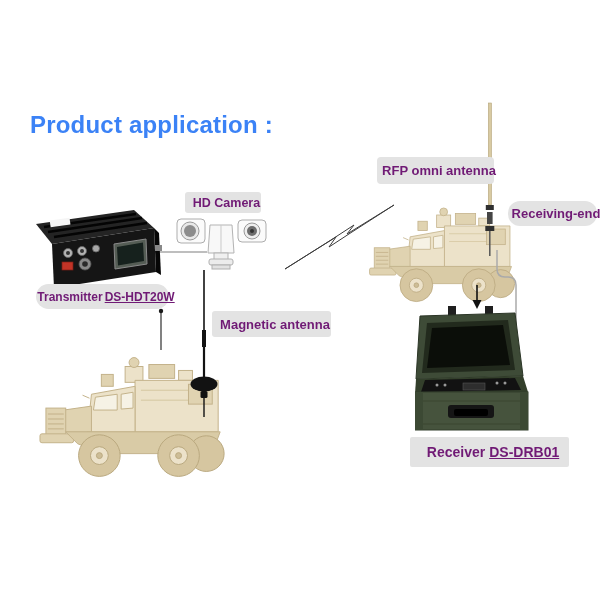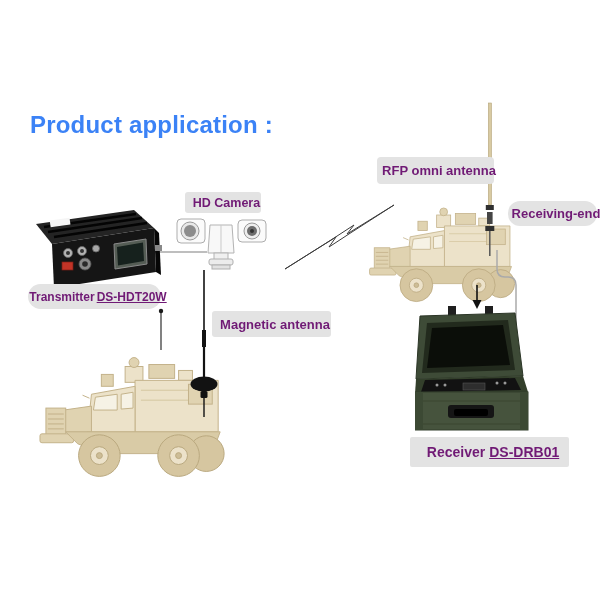--- a/index.html
+++ b/index.html
@@ -10,21 +10,21 @@
   .abs{position:absolute;}
   #title{
     left:30px;top:111px;font-size:24px;font-weight:bold;color:#3b82f6;
     letter-spacing:.2px;white-space:pre;
   }
   .badge{
     display:flex;align-items:center;justify-content:center;
     background:#e3e3e3;color:#701a75;font-weight:600;white-space:nowrap;padding-left:7px;
   }
   .badge .model{font-weight:700;margin-left:4px;text-decoration:underline;}
-  #transmitter-badge{left:28px;top:284px;width:126px;height:25px;border-radius:13px;font-size:12px;font-weight:700;}
+  #transmitter-badge{left:36px;top:284px;width:126px;height:25px;border-radius:13px;font-size:12px;font-weight:700;}
   #transmitter-badge .model{margin-left:2px;}
   #hd-camera-badge{left:185px;top:192px;width:69px;height:21px;border-radius:3px;font-size:12.5px;}
   #magnetic-antenna-badge{left:212px;top:311px;width:112px;height:26px;border-radius:3px;font-size:13px;}
   #rfp-antenna-badge{left:377px;top:157px;width:110px;height:27px;border-radius:4px;font-size:13px;}
   #receiving-end-badge{left:508px;top:201px;width:82px;height:25px;border-radius:12px;font-size:13px;}
   #receiver-badge{left:410px;top:437px;width:152px;height:30px;border-radius:2px;font-size:14px;}
   svg{display:block;}
 </style>
 </head>
 <body>

